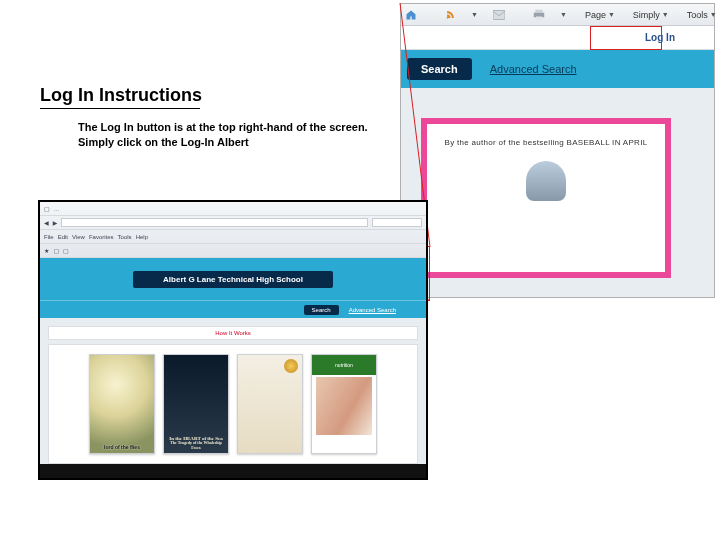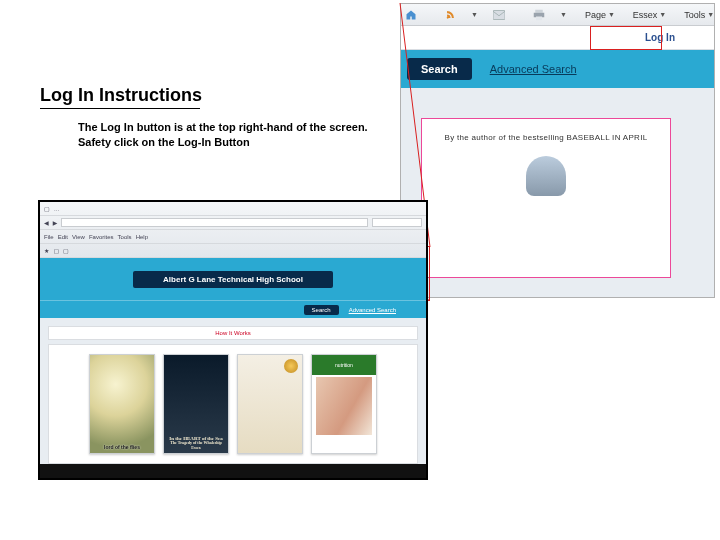--- a/index.html
+++ b/index.html
@@ -76,21 +76,21 @@
     font-size:11px;
     text-decoration:underline;
   }
   .zoom-body {
     background:#e8edf2;
     height: calc(100% - 22px - 24px - 38px);
     padding: 30px 0 0 20px;
   }
   .zoom-card {
     background:#fff;
-    border:1px solid #ec4899;
+    border:6px solid #ec4899;
     width: 250px;
     height: 160px;
     display:flex;
     flex-direction:column;
     align-items:center;
     padding-top:14px;
   }
   .zoom-card-text {
     font-size:8px;
     color:#333;
@@ -242,21 +242,21 @@
         </svg>
     </span>
     <span class="tb-item">
         <span class="caret">▼</span>
       </span>
     <span class="tb-item">
       <span>Page</span>
         <span class="caret">▼</span>
     </span>
     <span class="tb-item">
-      <span>Essex</span>
+      <span>Simply</span>
         <span class="caret">▼</span>
     </span>
     <span class="tb-item">
       <span>Tools</span>
         <span class="caret">▼</span>
     </span>
     <span class="tb-icon">
       <svg width="11" height="11" viewBox="0 0 16 16">
           <circle cx="8" cy="8" r="7" fill="#5a9bd4"></circle>
           <text x="8" y="12" text-anchor="middle" font-size="10" fill="#fff">?</text>
@@ -286,21 +286,21 @@
 
 <svg style="position:absolute; top:0; left:0; pointer-events:none;" width="720" height="540">
   <line x1="430" y1="247" x2="400" y2="3" stroke="#d92020" stroke-width="1"></line>
   <line x1="430" y1="300" x2="400" y2="298" stroke="#d92020" stroke-width="1"></line>
 </svg>
 
 <div class="heading">Log In Instructions</div>
 <div class="heading-underline"></div>
 <div class="instr">
   <span class="bold">The Log In button is at the top right-hand of the screen.</span><br>
-  <span class="bold">Safety click on the Log-In Button</span>
+  <span class="bold">Simply click on the Log-In Albert</span>
 </div>
 
 <div class="shot">
   <div class="shot-chrome">
     <div class="row">
         <span>▢</span>
         <span>…</span>
       </div>
     <div class="row">
       <span>◀</span>

